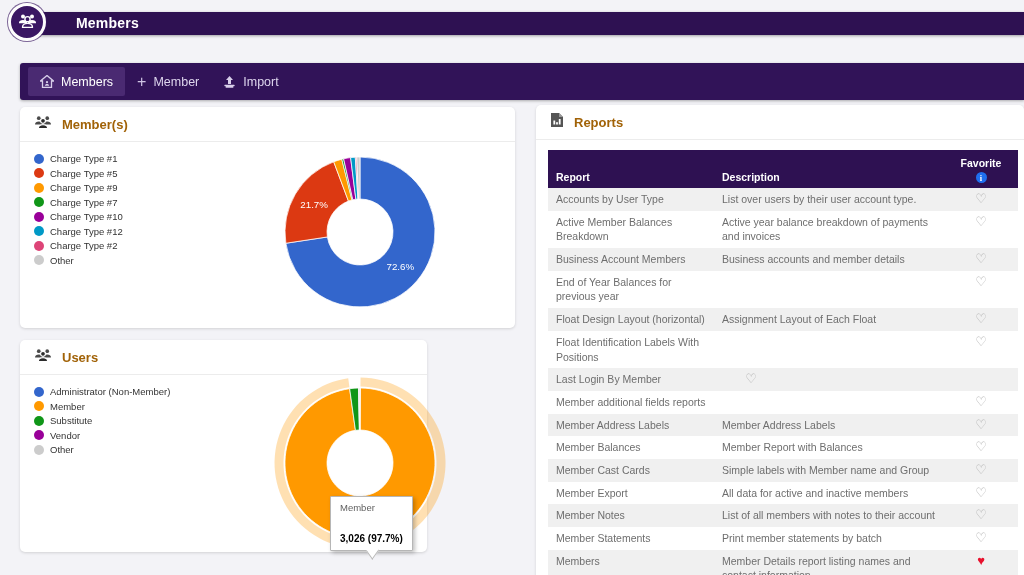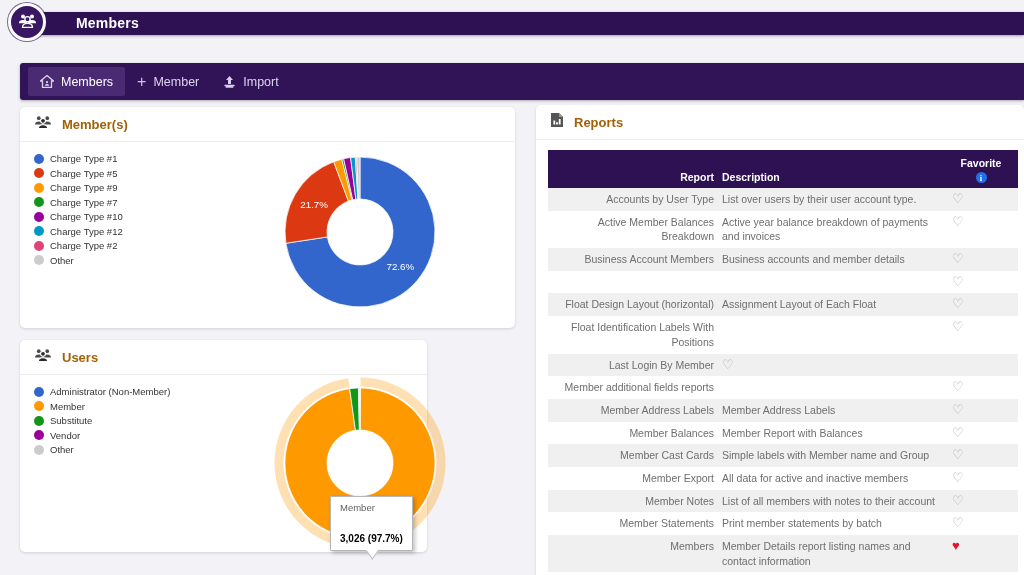--- a/index.html
+++ b/index.html
@@ -51,23 +51,23 @@
   .gtooltip .t-label{font-size:9.5px;color:#5f5f5f;margin-bottom:2px;}
   .gtooltip .t-value{font-size:10px;color:#000;font-weight:bold;margin-top:20px;}
   .gtooltip .pointer{position:absolute;left:36px;bottom:-6px;width:10px;height:10px;background:#fff;
             border-right:1px solid #b6b6b6;border-bottom:1px solid #b6b6b6;transform:rotate(55deg) skewX(20deg);}
 
   
   .table-wrap{margin:10px 6px 0 12px;}
   .thead{background:#2e1152;color:#fff;display:flex;align-items:flex-end;
          padding:5px 8px 5px;min-height:28px;}
   .th{font-weight:bold;font-size:10.5px;}
-  .col-report{width:158px;padding-right:8px;flex:0 0 auto;text-align:right;}
+  .col-report{width:158px;padding-right:8px;flex:0 0 auto;}
   .col-desc{flex:1 1 auto;padding-right:8px;}
-  .col-fav{width:58px;flex:0 0 auto;text-align:left;}
+  .col-fav{width:58px;flex:0 0 auto;text-align:center;}
   .fav-head{display:flex;flex-direction:column;align-items:center;gap:3px;}
   .info-dot{width:11px;height:11px;border-radius:50%;background:#1f6ff0;color:#fff;
             font-size:8.5px;font-weight:bold;display:flex;align-items:center;justify-content:center;
             font-family:"Liberation Serif",serif;}
   .trow{display:flex;align-items:flex-start;padding:4px 8px;font-size:10.5px;color:#6e6e6e;
         line-height:1.4;}
   .trow:nth-child(odd){background:#f0f0f0;}
   .heart{font-size:13px;line-height:1;color:#b3b3b3;cursor:pointer;}
   .heart.on{color:#e8112d;}
 </style>
@@ -263,20 +263,21 @@
             <div class="col-report">Active Member Balances Breakdown</div>
             <div class="col-desc">Active year balance breakdown of payments and invoices</div>
             <div class="col-fav"><span class="heart">♡</span></div>
           </div>
           <div class="trow">
             <div class="col-report">Business Account Members</div>
             <div class="col-desc">Business accounts and member details</div>
             <div class="col-fav"><span class="heart">♡</span></div>
           </div>
           <div class="trow">
+            <div class="col-report">End of Year Balances for previous year</div>
             <div class="col-desc"></div>
             <div class="col-fav"><span class="heart">♡</span></div>
           </div>
           <div class="trow">
             <div class="col-report">Float Design Layout (horizontal)</div>
             <div class="col-desc">Assignment Layout of Each Float</div>
             <div class="col-fav"><span class="heart">♡</span></div>
           </div>
           <div class="trow">
             <div class="col-report">Float Identification Labels With Positions</div>

